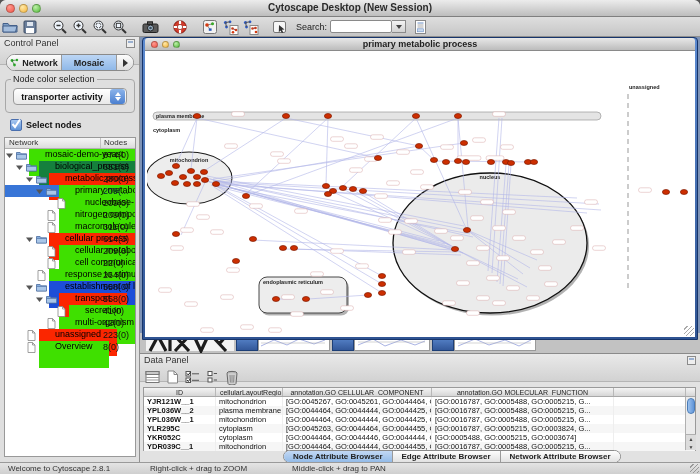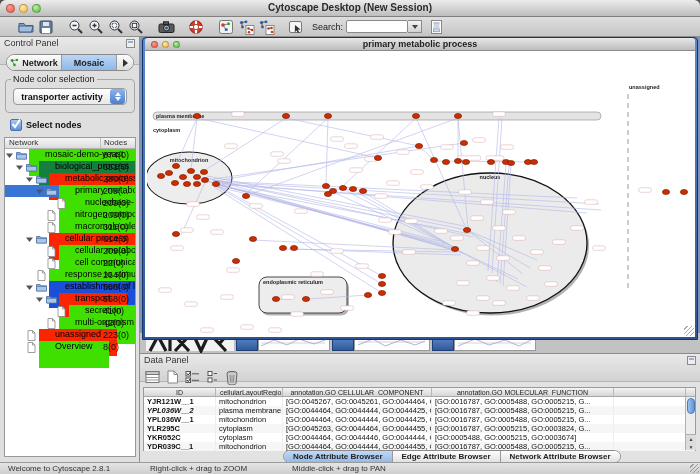--- a/index.html
+++ b/index.html
@@ -10,21 +10,21 @@
   .titlebar{position:absolute;left:0;top:0;width:700px;height:17px;
     background:linear-gradient(#ececec,#bdbdbd);border-bottom:1px solid #7f7f7f;border-radius:6px 6px 0 0;}
   .tl{position:absolute;top:4px;width:9px;height:9px;border-radius:50%;border:1px solid rgba(0,0,0,.25);}
   .tl.red{left:6px;background:radial-gradient(circle at 35% 30%,#ff9a90,#f25648);}
   .tl.yel{left:19px;background:radial-gradient(circle at 35% 30%,#ffe9a8,#f5b53c);}
   .tl.grn{left:32px;background:radial-gradient(circle at 35% 30%,#bdf0a8,#54ba3a);}
   .title-text{position:absolute;left:0;right:0;top:2px;text-align:center;font-size:10px;font-weight:bold;color:#2a2a2a;}
 
   
   .toolbar{position:absolute;left:0;top:17px;width:700px;height:20px;background:linear-gradient(#dedede,#c6c6c6);
-    border-bottom:1px solid #8f8f8f;display:flex;align-items:center;padding:0 16px;}
+    border-bottom:1px solid #8f8f8f;display:flex;align-items:center;padding:0 0;}
   .toolbtn{width:18px;height:18px;display:flex;align-items:center;justify-content:center;margin:0 1px;}
   .tb-gap{width:10px;}
   .search-label{font-size:9px;color:#222;margin:0 3px 0 6px;}
   .search-input{width:62px;height:13px;border:1px solid #8a8a8a;border-radius:2px;background:#fff;font-size:9px;padding:0 2px;}
   .search-drop{width:14px;height:13px;border:1px solid #8a8a8a;border-left:none;background:linear-gradient(#f4f4f4,#d2d2d2);
     display:flex;align-items:center;justify-content:center;}
   .tri-down{width:0;height:0;border-left:3px solid transparent;border-right:3px solid transparent;border-top:4px solid #444;}
 
   
   .control-panel{position:absolute;left:0;top:37px;width:140px;height:425px;background:#dfdfdf;border-right:1px solid #909090;}
@@ -782,21 +782,21 @@
           </div>
         <div id="dp-body">
             <div class="dp-row">
               <span class="dp-cell id" style="width: 72px;">YJR121W__1</span>
               <span class="dp-cell" style="width: 67px;">mitochondrion</span>
               <span class="dp-cell" style="width: 149px;">[GO:0045267, GO:0045261, GO:0044464, G...</span>
               <span class="dp-cell" style="width: 182px;">[GO:0016787, GO:0005488, GO:0005215, G...</span>
               <span class="dp-cell" style="width: 72px;"></span>
             </div>
             <div class="dp-row">
-              <span class="dp-cell id" style="width: 72px; font-style: italic;">YPL036W__2</span>
+              <span class="dp-cell id" style="width: 72px;">YPL036W__2</span>
               <span class="dp-cell" style="width: 67px;">plasma membrane</span>
               <span class="dp-cell" style="width: 149px;">[GO:0044464, GO:0044444, GO:0044425, G...</span>
               <span class="dp-cell" style="width: 182px;">[GO:0016787, GO:0005488, GO:0005215, G...</span>
               <span class="dp-cell" style="width: 72px;"></span>
             </div>
             <div class="dp-row">
               <span class="dp-cell id" style="width: 72px;">YPL036W__1</span>
               <span class="dp-cell" style="width: 67px;">mitochondrion</span>
               <span class="dp-cell" style="width: 149px;">[GO:0044464, GO:0044444, GO:0044425, G...</span>
               <span class="dp-cell" style="width: 182px;">[GO:0016787, GO:0005488, GO:0005215, G...</span>

